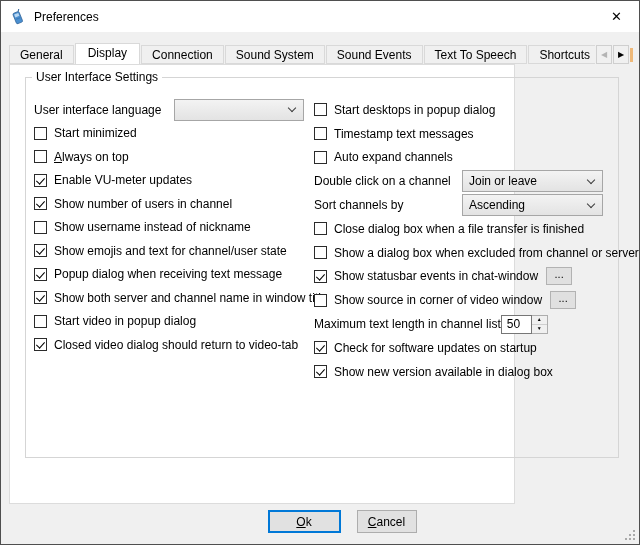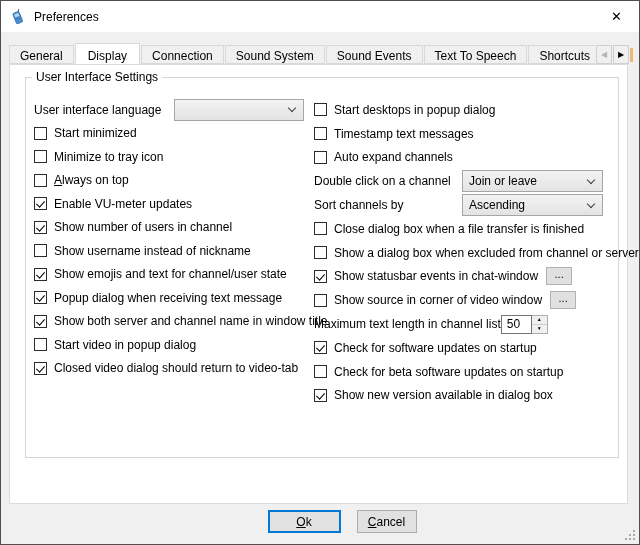--- a/index.html
+++ b/index.html
@@ -15,32 +15,32 @@
   .title-text{ font-size:12px; }
   .close-btn{ position:absolute; top:0; right:0; width:45px; height:30px;
               display:flex; align-items:center; justify-content:center;
               font-size:13px; color:#000; cursor:default; }
 
   
   .tabbar{ position:absolute; left:8px; top:41px; width:624px; height:22px;
            display:flex; align-items:flex-end; z-index:2; }
   .tabs-strip{ display:flex; align-items:flex-end; overflow:hidden; width:592px; height:22px; }
   .tab{ flex:0 0 auto; height:19px; background:#f0f0f0; border:1px solid #d9d9d9;
-        padding:2px 10px 0; white-space:nowrap; display:flex; align-items:center; margin-right:1px; }
+        padding:2px 10px 0; white-space:nowrap; display:flex; align-items:flex-start; margin-right:1px; }
   .tab.active{ height:22px; background:#fff; border-bottom:none; margin-bottom:-1px;
                padding:2px 12px 0; position:relative; z-index:3; }
   .tab-scroll{ display:flex; align-items:flex-end; height:22px; }
   .tab-arrow{ width:16px; height:19px; background:#f0f0f0; border:1px solid #cfcfcf;
               display:flex; align-items:center; justify-content:center;
               font-size:8px; line-height:1; margin-left:1px; }
   .tab-arrow.disabled{ color:#b4b4b4; }
   .tab-sliver{ width:3px; height:14px; background:#eeb878; margin:0 0 2px 1px; }
 
   
-  .page{ position:absolute; left:8px; top:63px; width:619px; height:440px;
+  .page{ position:absolute; left:8px; top:63px; width:506px; height:440px;
          background:#fff; border:1px solid #dcdcdc; z-index:1; }
 
   .groupbox{ position:absolute; left:15px; top:12px; width:594px; height:381px;
              border:1px solid #d5d5d5; }
   .groupbox-legend{ position:absolute; top:-8px; left:6px; background:#fff; padding:0 4px; }
 
   .columns{ display:flex; padding:20px 0 0 8px; }
   .col-left{ width:280px; flex:0 0 auto; }
   .col-right{ flex:1; min-width:0; }
 
@@ -171,24 +171,20 @@
               <span class="chevron"></span>
             </div>
           </div>
           <div>
 
               <div class="row check-row">
                 <span class="checkbox"></span>
                 <span class="label">Start minimized</span>
               </div>
 
-              <div class="row check-row">
-                <span class="checkbox"></span>
-                <span class="label">Minimize to tray icon</span>
-              </div>
 
               <div class="row check-row">
                 <span class="checkbox"></span>
                 <span class="label"><u>A</u>lways on top</span>
               </div>
 
               <div class="row check-row">
                 <span class="checkbox checked"></span>
                 <span class="label">Enable VU-meter updates</span>
               </div>
@@ -302,24 +298,20 @@
             </div>
           </div>
 
           <div>
 
               <div class="row check-row">
                 <span class="checkbox checked"></span>
                 <span class="label">Check for software updates on startup</span>
               </div>
 
-              <div class="row check-row">
-                <span class="checkbox"></span>
-                <span class="label">Check for beta software updates on startup</span>
-              </div>
 
               <div class="row check-row">
                 <span class="checkbox checked"></span>
                 <span class="label">Show new version available in dialog box</span>
               </div>
             </div>
         </div>
       </div>
     </div>
   </div>

